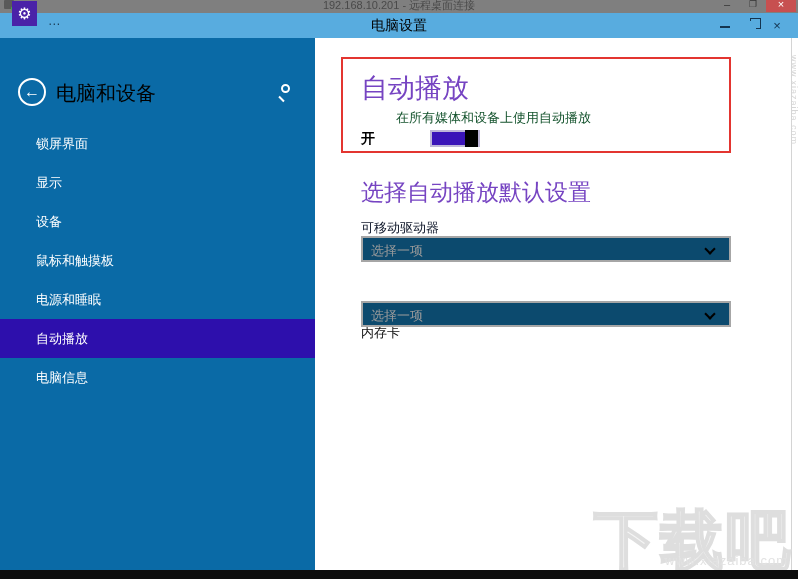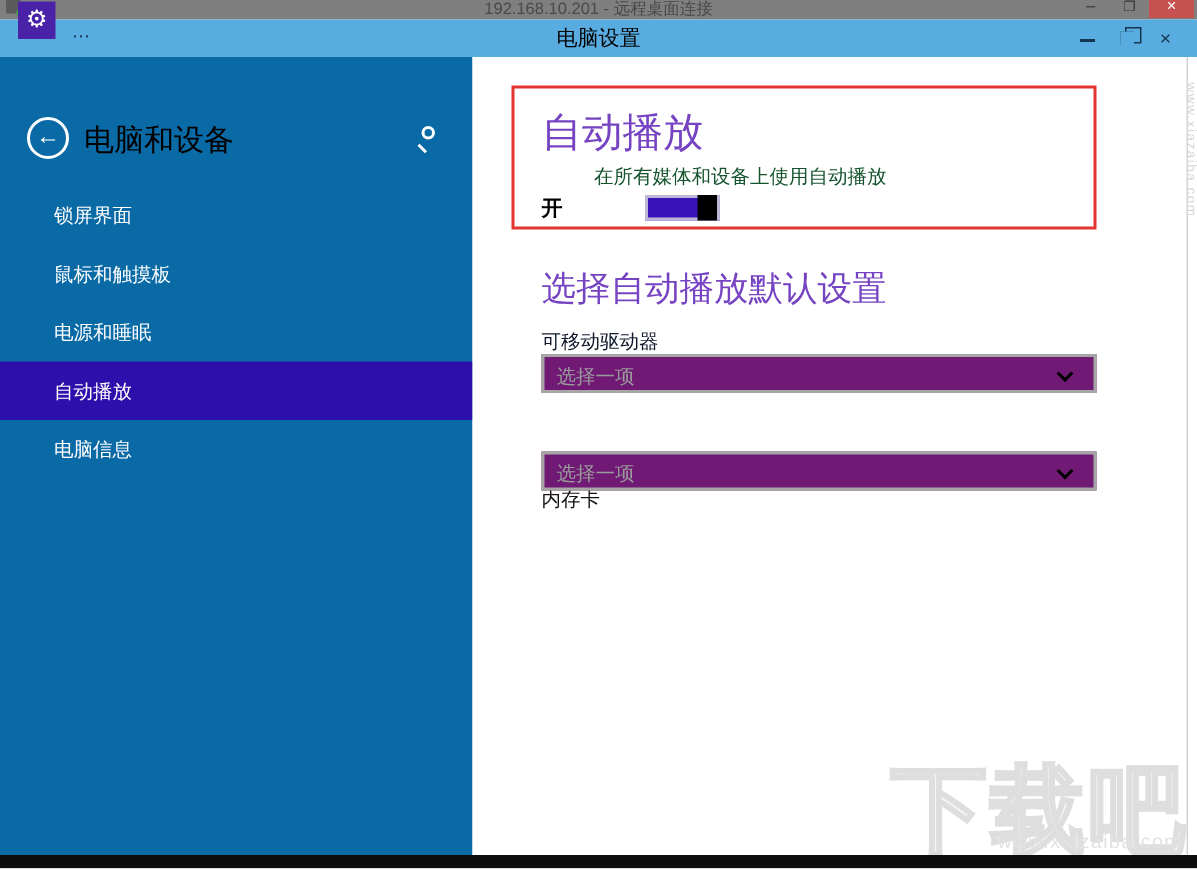--- a/index.html
+++ b/index.html
@@ -49,21 +49,21 @@
   .autoplay-heading { position:absolute; left:46px; top:32px; font-size:27px; }
   .toggle-label { position:absolute; left:46px; top:71px; font-size:13px; color:#14532d;margin-left:35px; }
   .toggle-state { position:absolute; left:46px; top:92px; font-size:14px; color:#000; font-weight:bold; }
   .toggle { position:absolute; left:115px; top:92px; width:50px; height:17px; border:2px solid #beb6d8; background:#3a14b8; }
   .toggle .thumb { position:absolute; right:0; top:-2px; width:13px; height:17px; background:#000; }
   .defaults-heading { position:absolute; left:46px; top:139px; font-size:23px; }
   .field-label1 { position:absolute; left:46px; top:181px; font-size:13px; color:#0f172a; }
   .dropdown1 { top:198px; }
   .field-label2 { position:absolute; left:46px; top:246px; font-size:13px; color:#111;margin-top:40px; }
   .dropdown2 { top:263px; }
-  .dropdown { position:absolute; left:46px; width:370px; height:26px; border:2px solid #a6a6a6; background:#701a75; cursor:pointer; }
+  .dropdown { position:absolute; left:46px; width:370px; height:26px; border:2px solid #a6a6a6; background:#0c4a6e; cursor:pointer; }
   .dropdown .value { position:absolute; left:8px; top:4px; font-size:13px; color:#9b9b9b; }
   .chevron { position:absolute; right:15px; top:7px; width:8px; height:8px; border-right:2px solid #000; border-bottom:2px solid #000; transform:rotate(45deg); }
 
   
   .wm-logo { position:absolute; right:6px; top:497px; font-size:64px; font-weight:bold; color:#f5f5f5; -webkit-text-stroke:2px #dedede; letter-spacing:2px; }
   .wm-url { position:absolute; right:10px; top:553px; font-size:13px; color:#e2e2e2; letter-spacing:1px; }
   .wm-side { position:absolute; right:-1px; top:55px; font-size:9px; color:#d6d6d6; writing-mode:vertical-rl; letter-spacing:1px; }
 
   
   .bottom-bar { position:absolute; left:0; top:570px; width:798px; height:9px; background:#0d0d0d; }
@@ -105,20 +105,26 @@
       <div class="search-icon">
         <span class="lens"></span>
         <span class="handle"></span>
       </div>
     </div>
     <div class="side-items">
       <div class="side-item">
           <span>锁屏界面</span>
         </div>
       <div class="side-item">
+          <span>显示</span>
+        </div>
+      <div class="side-item">
+          <span>设备</span>
+        </div>
+      <div class="side-item">
           <span>鼠标和触摸板</span>
         </div>
       <div class="side-item">
           <span>电源和睡眠</span>
         </div>
       <div class="side-item selected">
           <span>自动播放</span>
         </div>
       <div class="side-item">
           <span>电脑信息</span>

